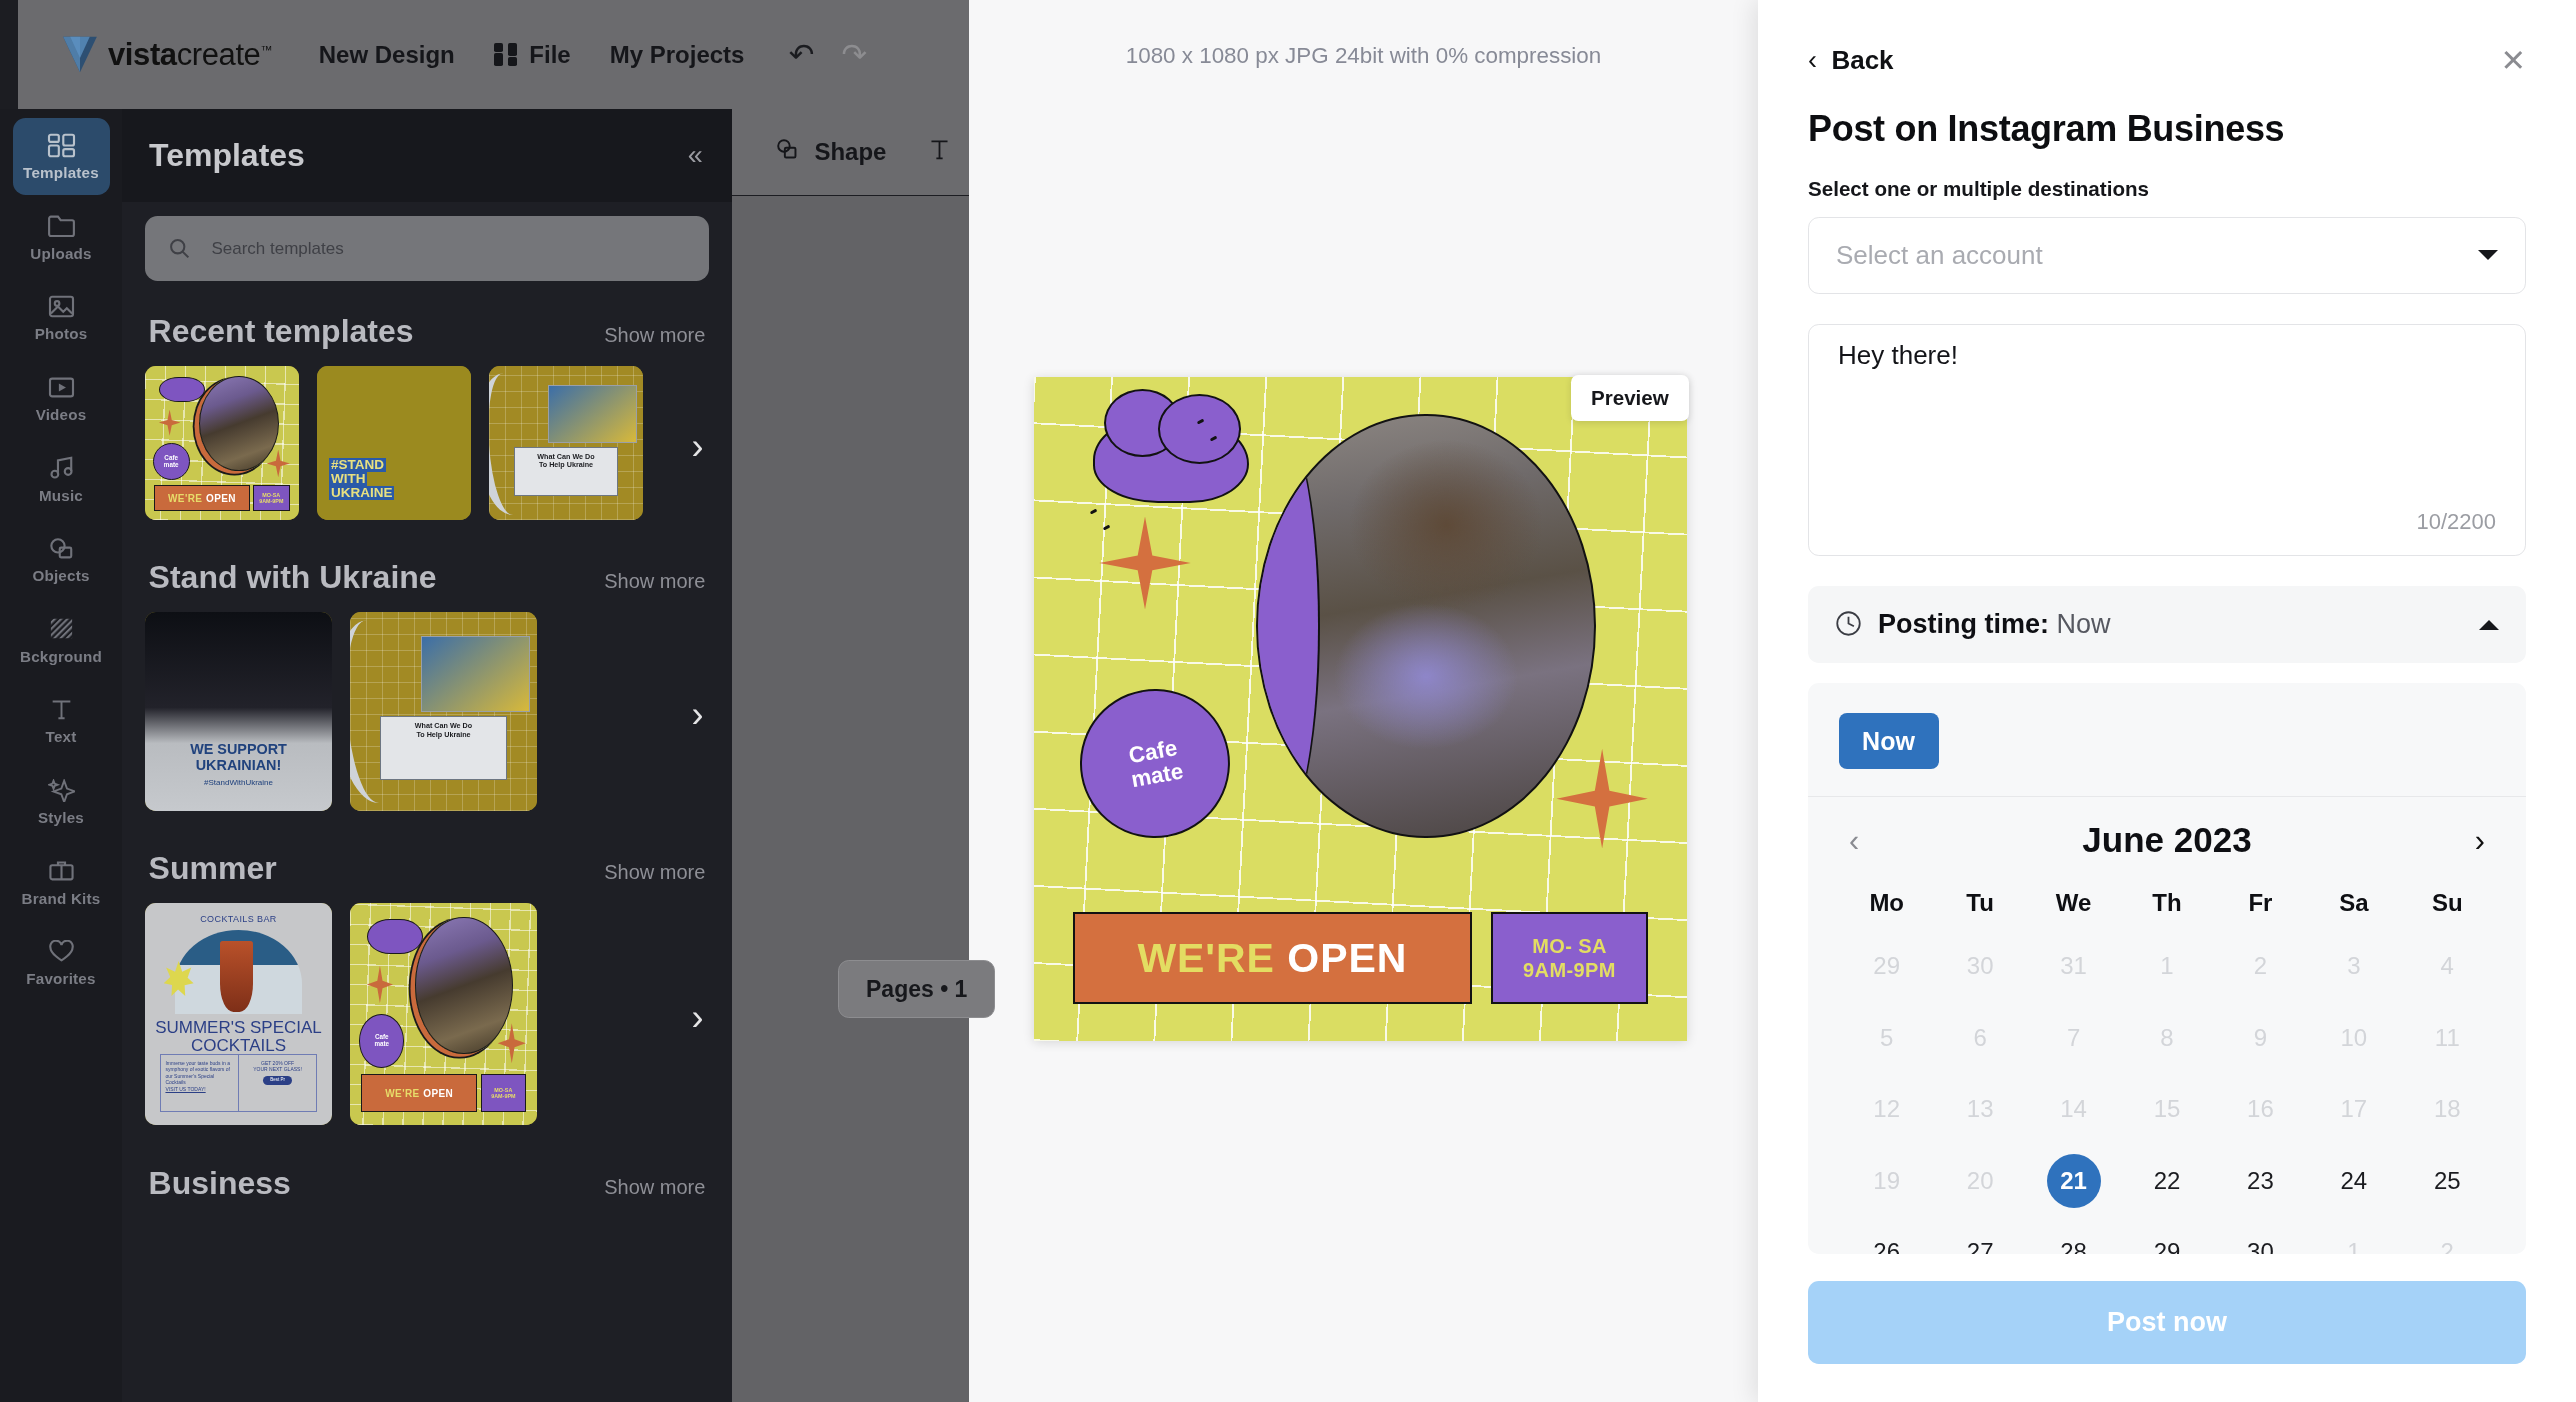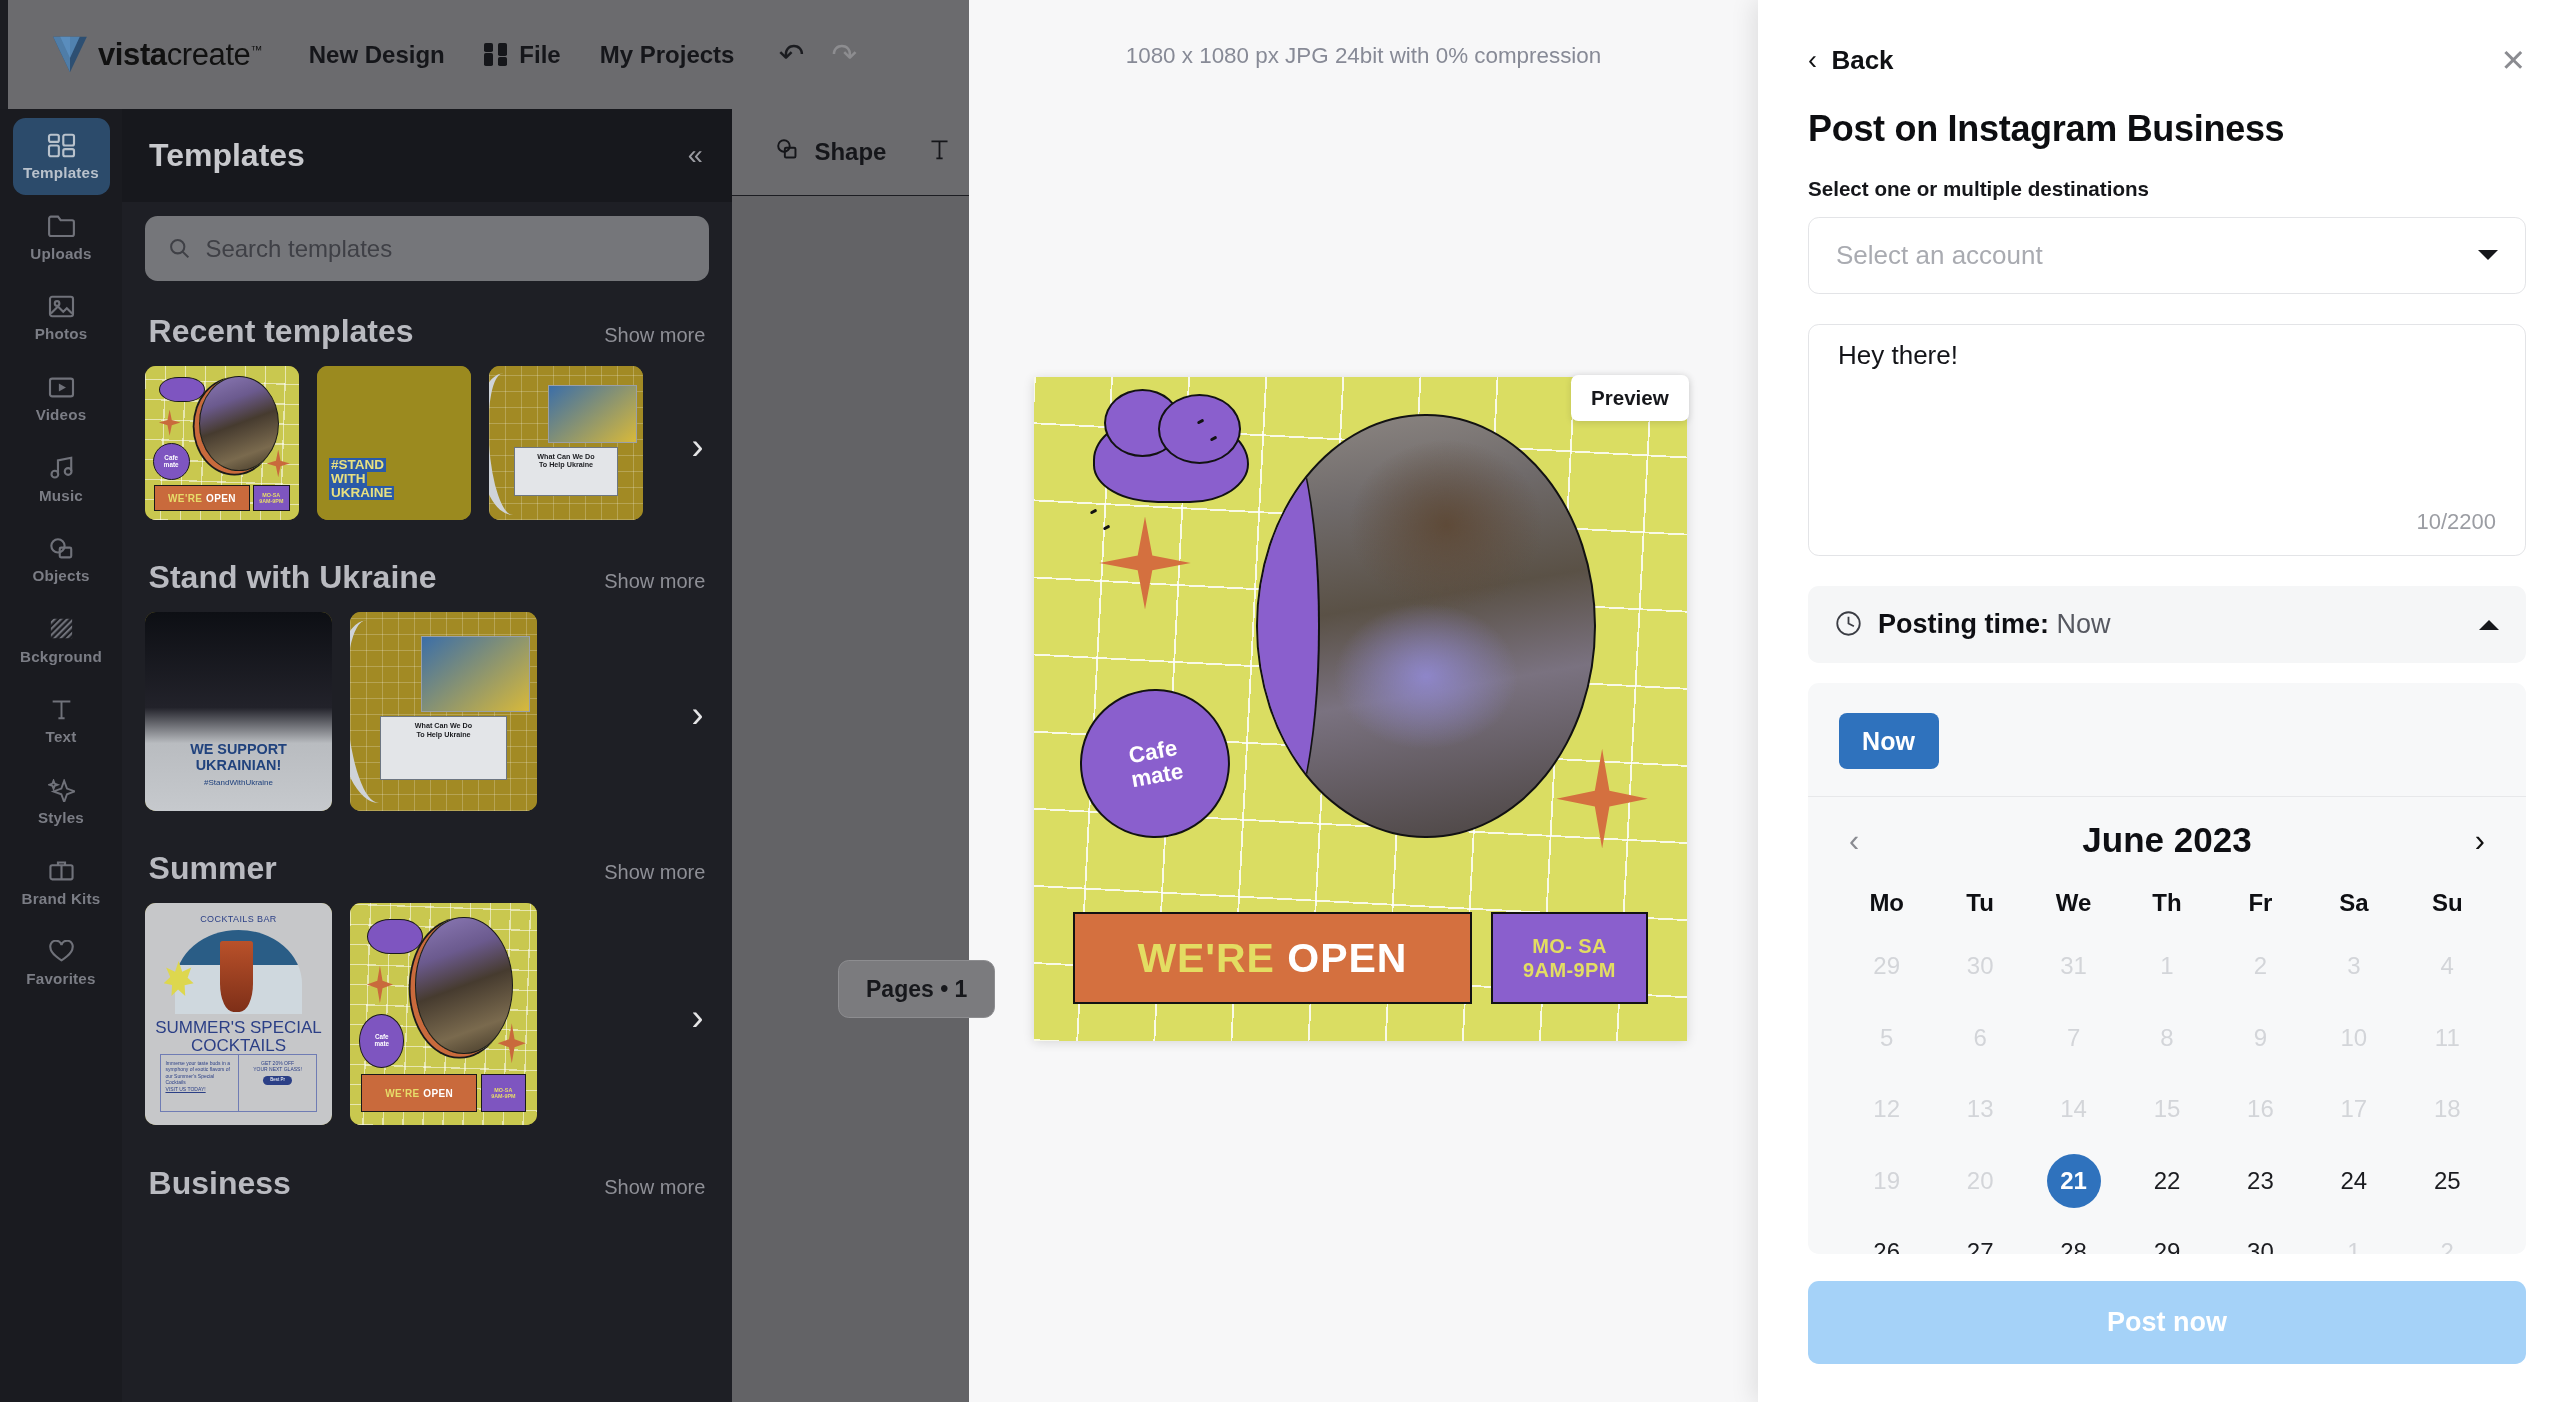--- a/index.html
+++ b/index.html
@@ -8,21 +8,21 @@
     font-family: "Liberation Sans", sans-serif;
     overflow: hidden; background: #fff;
   }
   .app { position: relative; width: 2576px; height: 1403px; overflow: hidden; }
 
   
   .editor { position: absolute; inset: 0; background: #1c1d22; }
 
   
   .topbar {
-    position: absolute; top: 0; left: 8px; width: 969px; height: 109px;
+    position: absolute; top: 0; left: 18px; width: 969px; height: 109px;
     background: #6b6b6e; display: flex; align-items: center; padding-left: 43px; gap: 0;
   }
   .brand { display: flex; align-items: center; gap: 9px; margin-right: 47px; }
   .brand-mark { width: 38px; height: 39px; position: relative; }
   .brand-mark svg { display: block; }
   .brand-text { font-size: 31px; font-weight: 700; color: #111; letter-spacing: -0.4px; }
   .brand-text .thin { font-weight: 400; }
   .brand-tm { font-size: 11.7px; vertical-align: super; font-weight: 400; }
   .topbar-item {
     font-size: 24px; color: #15161a; font-weight: 600;
@@ -64,21 +64,21 @@
     padding: 0 32px 0 27px; background: #17181d;
   }
   .panel-title { font-size: 32px; font-weight: 700; color: #c8c9cd; }
   .collapse { font-size: 27px; color: #9a9ba1; letter-spacing: -2.7px; }
   .panel-body { padding: 14.4px 23px 0 23px; }
   .search {
     height: 65px; border-radius: 12.6px; background: #75767a;
     display: flex; align-items: center; gap: 14.4px; padding: 0 23px;
   }
   .search-ico { width: 23px; height: 23px; }
-  .search-ph { font-size: 24px; color: #3f4046; }
+  .search-ph { font-size: 17px; color: #3f4046; margin-left: 6px; }
 
   .sec-head {
     display: flex; align-items: baseline; justify-content: space-between;
     margin: 32px 3.6px 16px 3.6px;
   }
   .sec-title { font-size: 32px; font-weight: 700; color: #b9bac0; }
   .sec-more { font-size: 20px; color: #8e8f96; }
 
   .row { position: relative; display: flex; gap: 18px; overflow: hidden; height: 161px; }
   .row.tall { height: 206px; }

